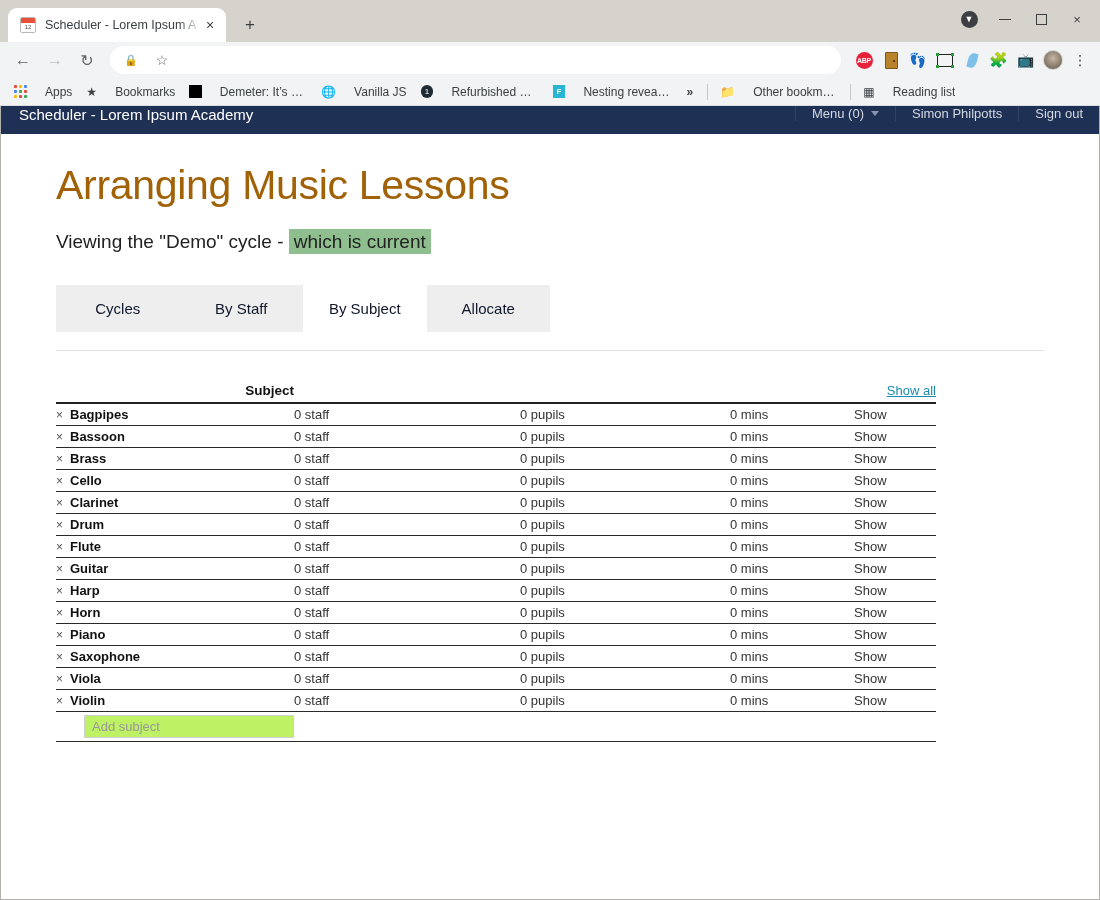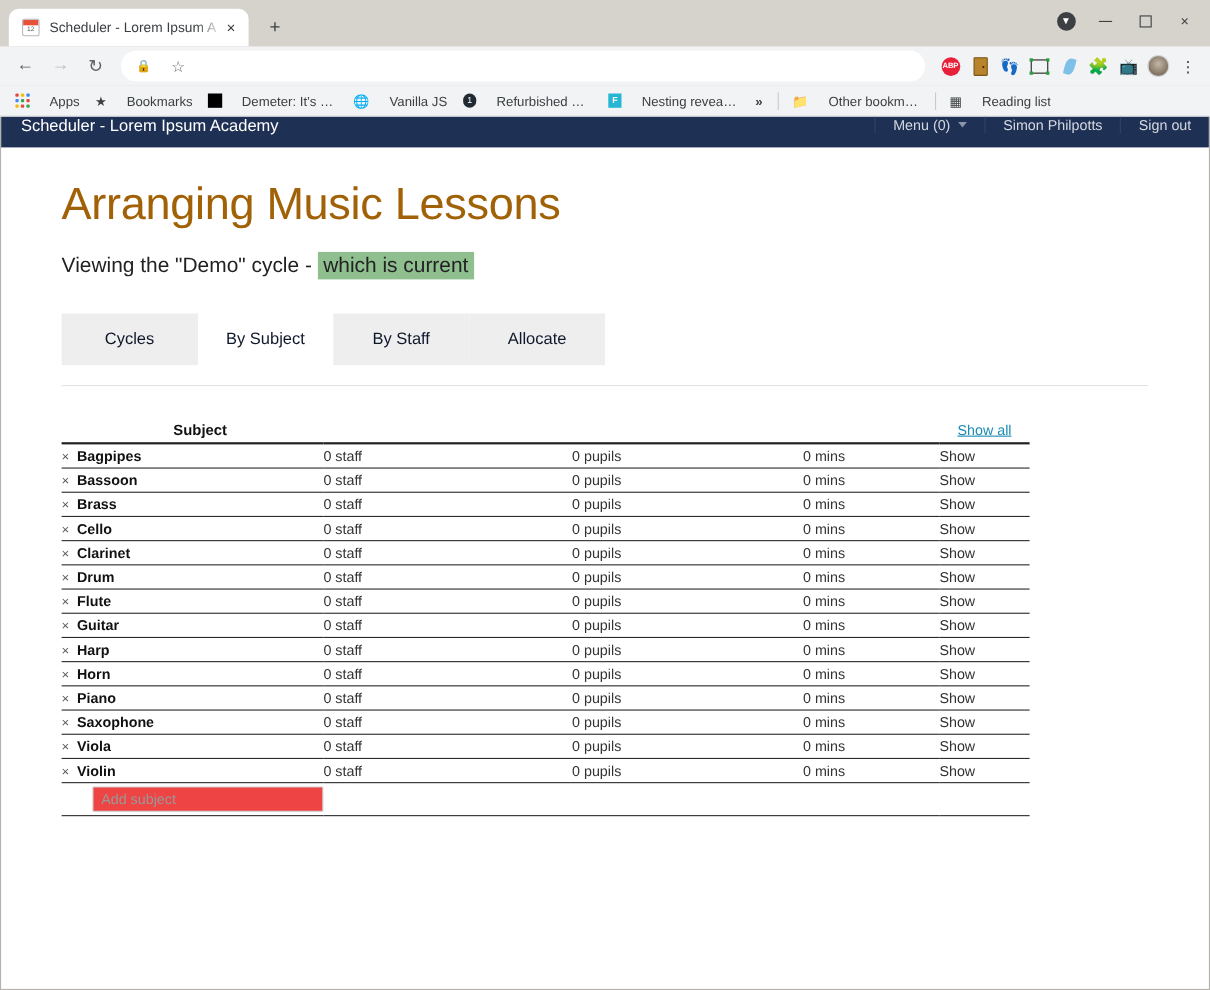--- a/index.html
+++ b/index.html
@@ -237,21 +237,21 @@
   .rule {
     margin: 18px 55px 0 55px; height: 1px; background: #e2e2e2;
   }
 
   
   table.subjects {
     margin: 30px 0 0 55px; width: 880px;
     border-collapse: collapse; font-size: 13px;
   }
   table.subjects th {
-    text-align: center; font-weight: bold; font-size: 13.5px;
+    text-align: right; font-weight: bold; font-size: 13.5px;
     color: #111; padding: 2px 0 4px 0;
     border-bottom: 2px solid #222;
   }
   table.subjects td {
     padding: 3px 0; border-bottom: 1px solid #2a2a2a;
     color: #333; vertical-align: middle;
   }
   .col-x { width: 14px; }
   .col-subject { width: 224px; }
   .col-staff { width: 226px; }
@@ -262,21 +262,21 @@
   .subjname { font-weight: bold; color: #111; }
   .showall {
     color: #1a8cb3; text-decoration: underline; font-weight: normal;
     font-size: 13px;
   }
   .showcell { color: #222; }
   .addrow td { border-bottom: 2px solid #222; padding: 4px 0 6px 0; }
   .addinput {
     width: 210px; height: 23px; font-size: 13px;
     padding: 2px 7px; margin-left: 14px;
-    border: 1px solid #cfcfcf; background: #ef4444;
+    border: 1px solid #cfcfcf; background: #bef264;
     font-family: "Liberation Sans", sans-serif; color: #333;
     border-radius: 1px;
   }
   .addinput::placeholder { color: #999; }
 </style>
 </head>
 <body>
 
 <div class="window">
 
@@ -410,22 +410,22 @@
     </div>
 
     <h1>Arranging Music Lessons</h1>
 
     <div class="subtitle">
       <span>Viewing the "Demo" cycle - </span><span class="hl">which is current</span>
     </div>
 
     <div class="tabs">
       <div class="tabitem">Cycles</div>
+      <div class="tabitem">By Staff</div>
       <div class="tabitem active">By Subject</div>
-      <div class="tabitem">By Staff</div>
       <div class="tabitem">Allocate</div>
     </div>
 
     <div class="rule"></div>
 
     <table class="subjects">
       <colgroup>
         <col class="col-x">
           <col class="col-subject">
           <col class="col-staff">

